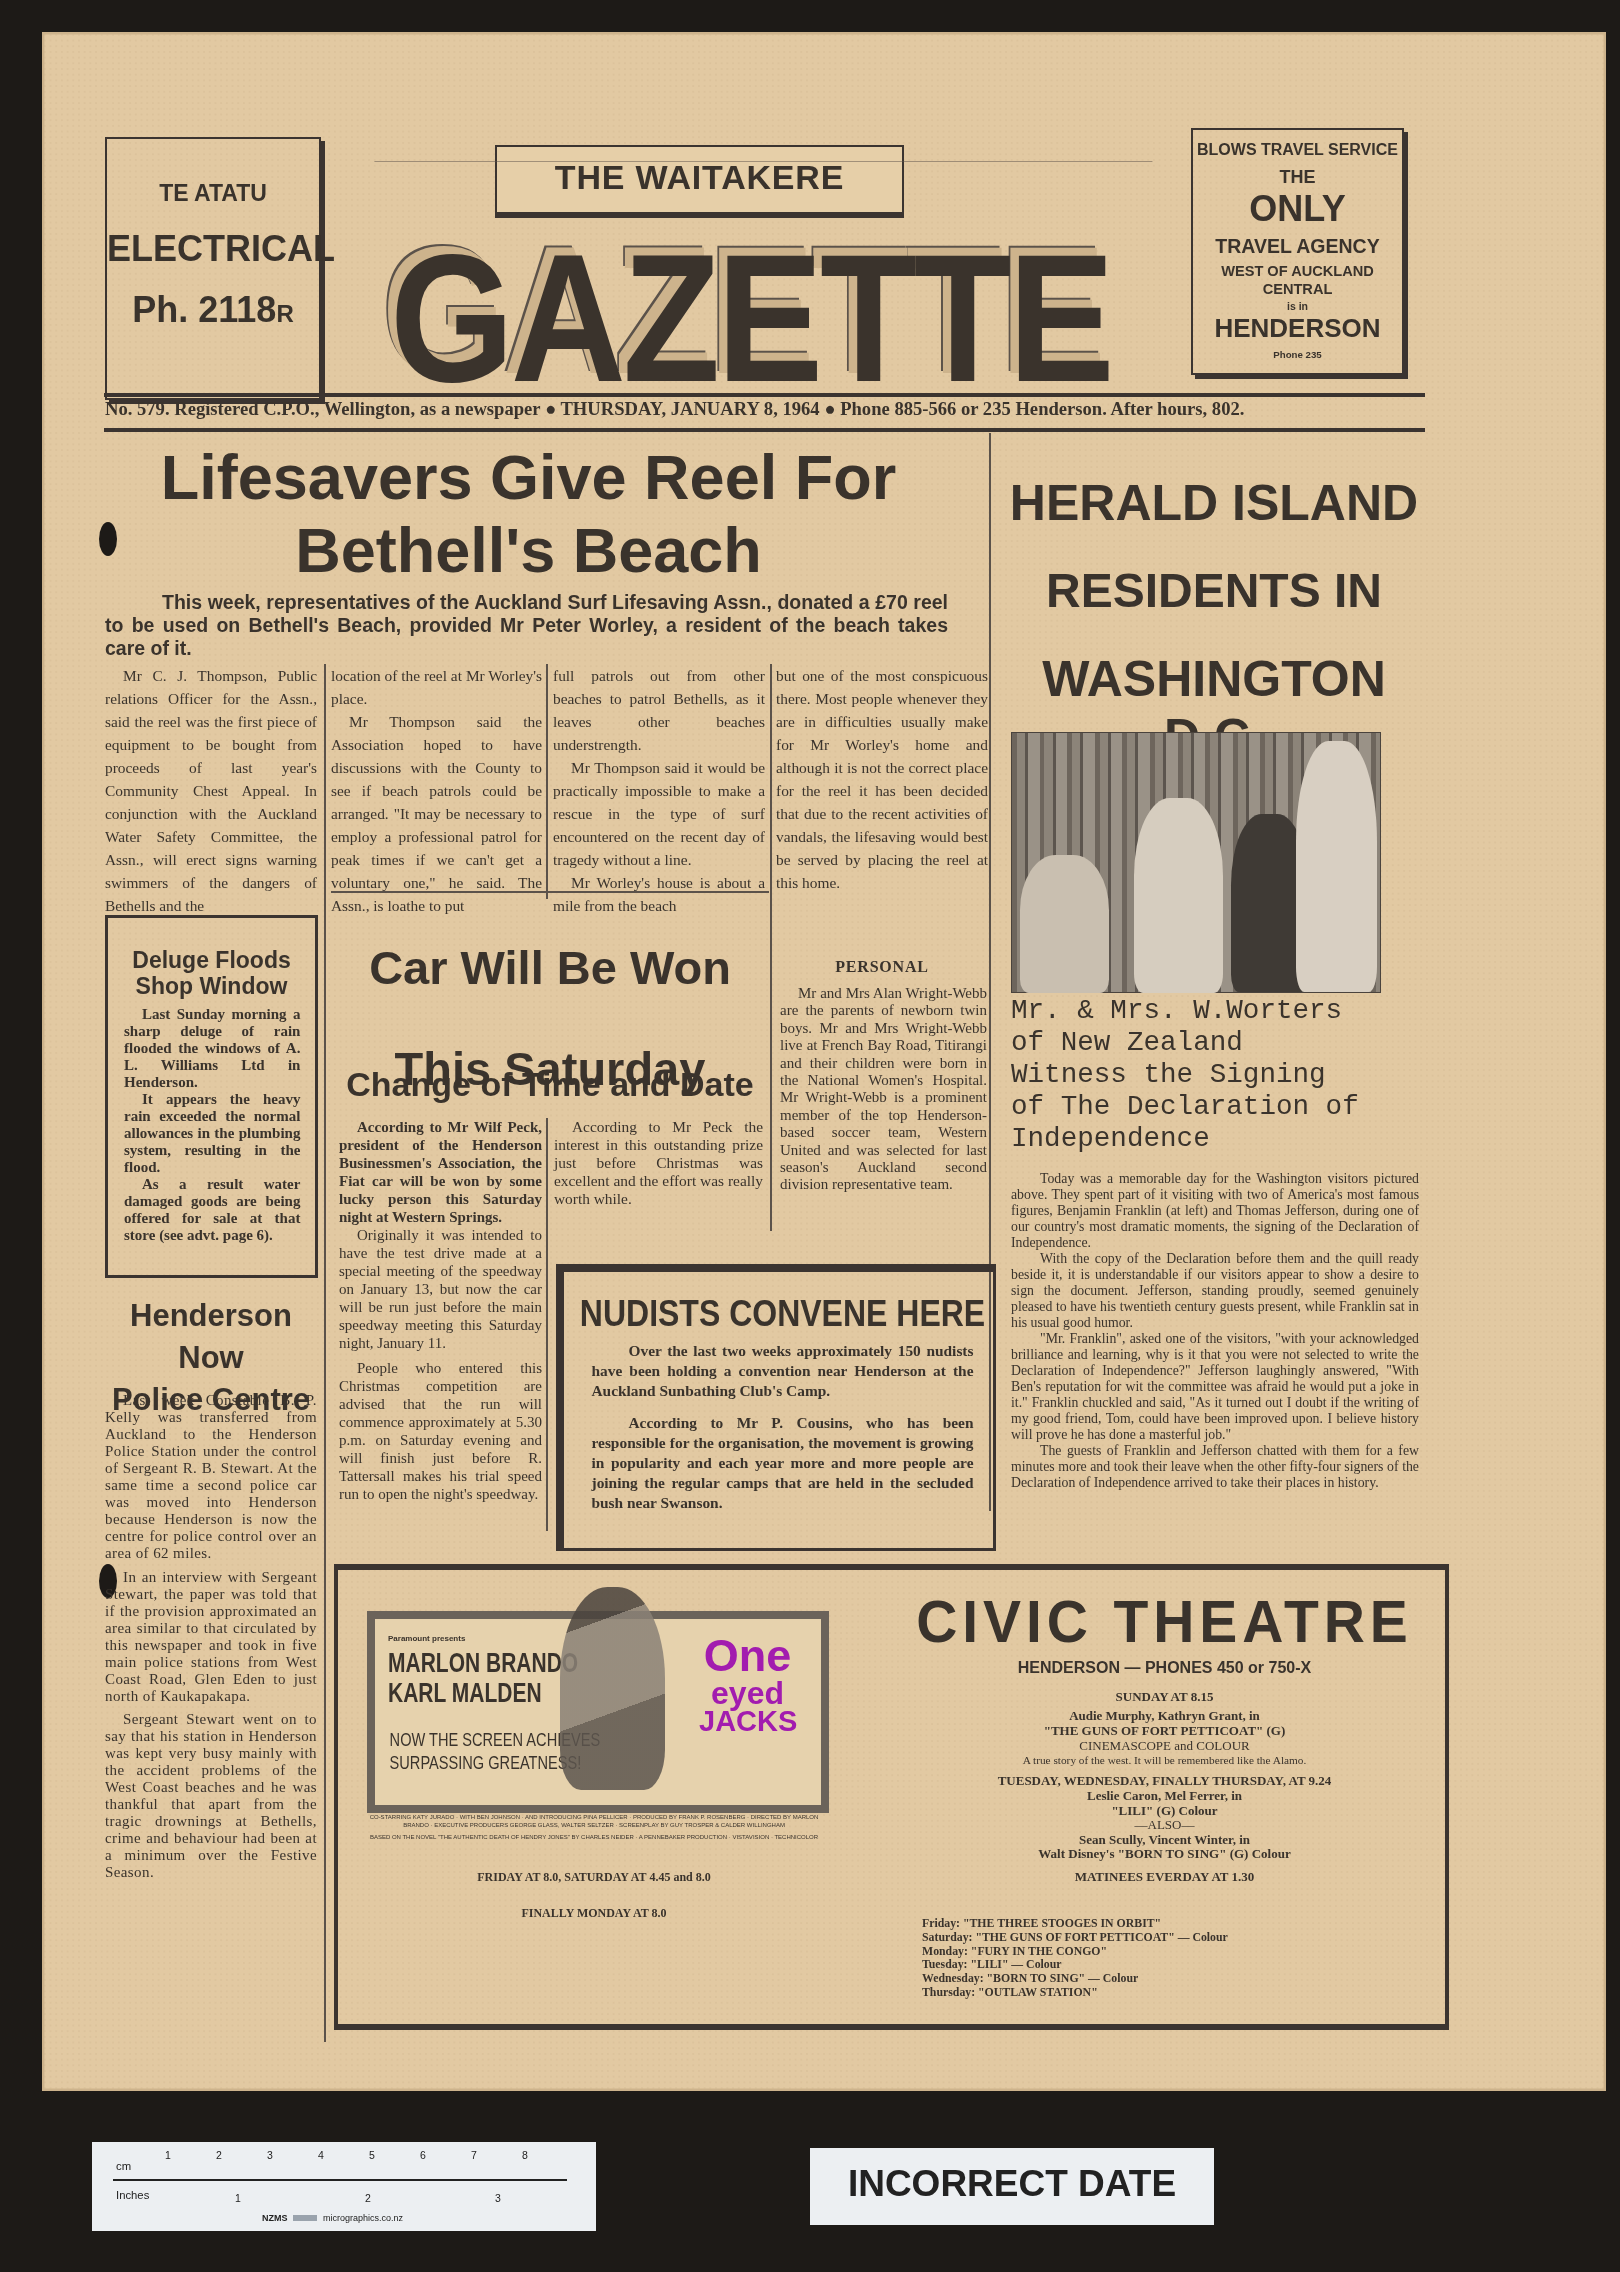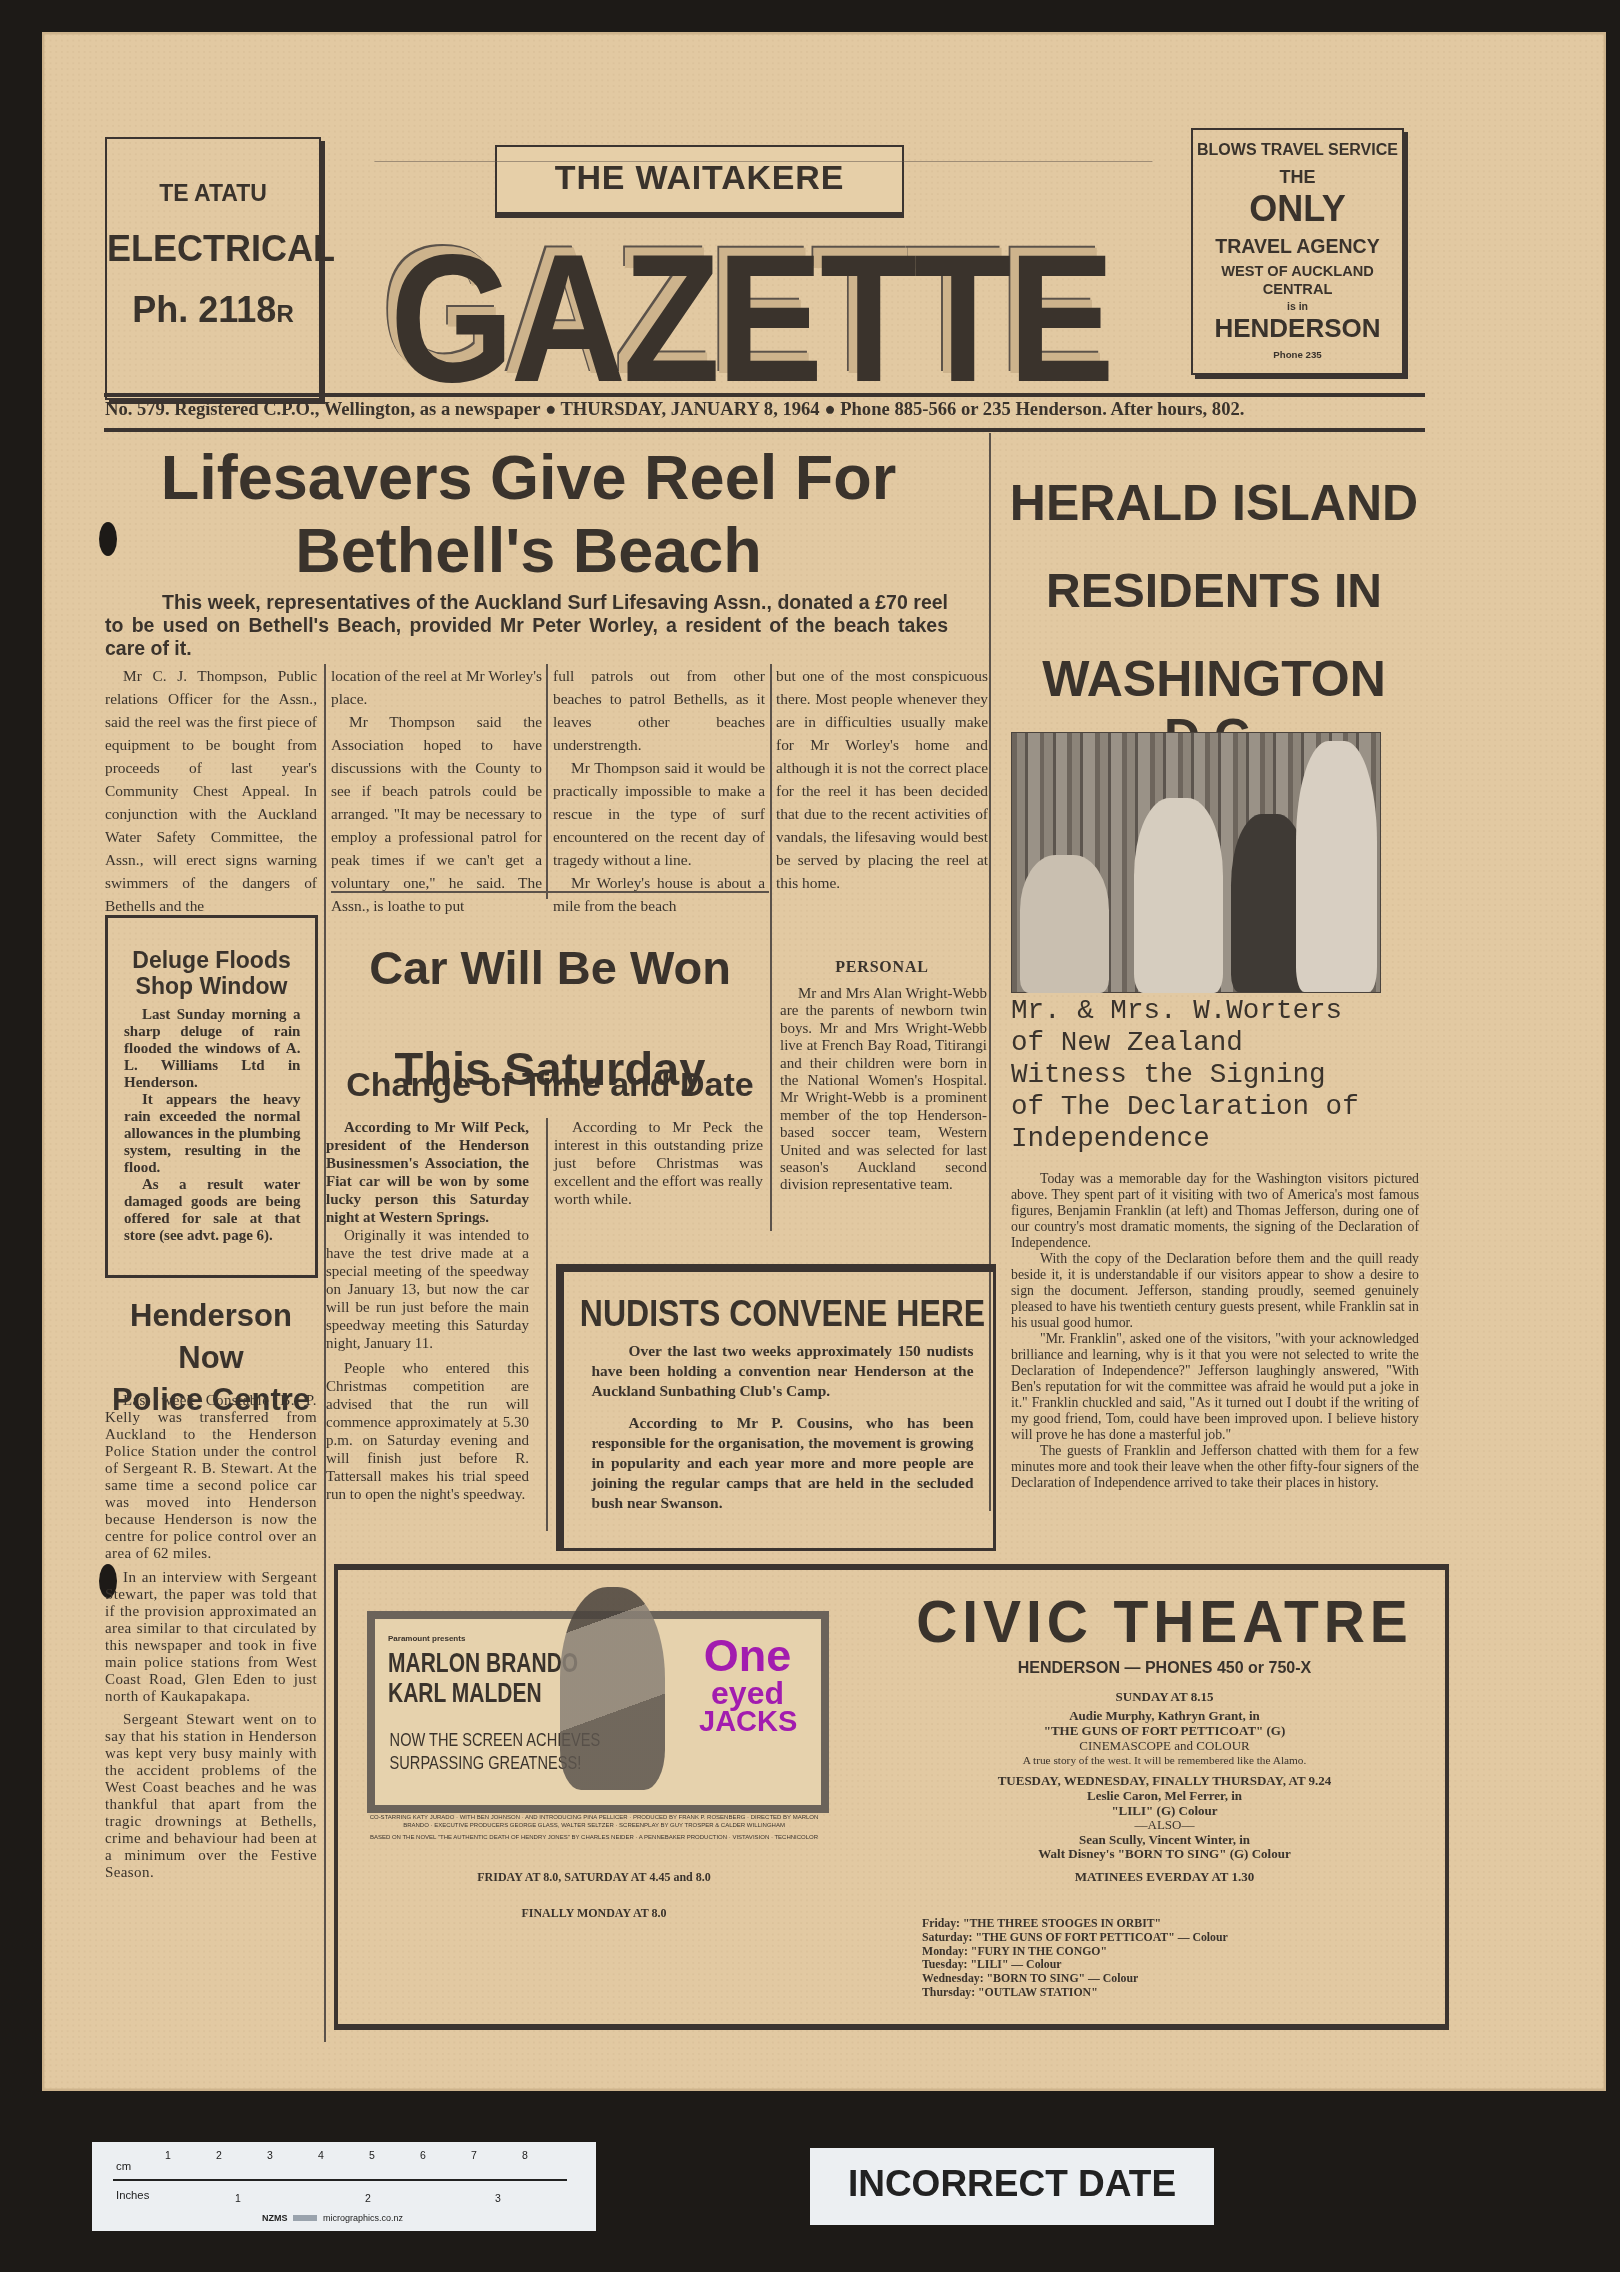--- a/index.html
+++ b/index.html
@@ -107,21 +107,21 @@
   </div>
   <div class="col" style="left:63px;top:1360px;width:212px;font-size:15px;line-height:17px;letter-spacing:0.4px;">
     <p>Last week Constable B. P. Kelly was transferred from Auckland to the Henderson Police Station under the control of Sergeant R. B. Stewart. At the same time a second police car was moved into Henderson because Henderson is now the centre for police control over an area of 62 miles.</p>
     <p style="margin-top:6.5px">In an interview with Sergeant Stewart, the paper was told that if the provision approximated an area similar to that circulated by this newspaper and took in five main police stations from West Coast Road, Glen Eden to just north of Kaukapakapa.</p>
     <p style="margin-top:6.5px">Sergeant Stewart went on to say that his station in Henderson was kept very busy mainly with the accident problems of the West Coast beaches and he was thankful that apart from the tragic drownings at Bethells, crime and behaviour had been at a minimum over the Festive Season.</p>
   </div>
 
   <div class="cond ctr abs" style="left:289px;top:908px;width:438px;font-size:47px;">Car Will Be Won</div>
   <div class="cond ctr abs" style="left:289px;top:1009px;width:438px;font-size:47px;text-align:center;">This Saturday</div>
   <div class="cond ctr abs" style="left:289px;top:1033px;width:438px;font-size:34px;">Change of Time and Date</div>
-  <div class="col" style="left:284px;top:1086px;width:203px;font-size:15px;line-height:18px;">
+  <div class="col" style="left:297px;top:1086px;width:203px;font-size:15px;line-height:18px;">
     <p class="bold-serif">According to Mr Wilf Peck, president of the Henderson Businessmen's Association, the Fiat car will be won by some lucky person this Saturday night at Western Springs.</p>
     <p>Originally it was intended to have the test drive made at a special meeting of the speedway on January 13, but now the car will be run just before the main speedway meeting this Saturday night, January 11.</p>
     <p style="margin-top:6.5px">People who entered this Christmas competition are advised that the run will commence approximately at 5.30 p.m. on Saturday evening and will finish just before R. Tattersall makes his trial speed run to open the night's speedway.</p>
   </div>
   <div class="rule-v" style="left:504px;top:1086px;height:413px;"></div>
   <div class="col" style="left:512px;top:1086px;width:209px;font-size:15.4px;line-height:18px;">
     <p>According to Mr Peck the interest in this outstanding prize just before Christmas was excellent and the effort was really worth while.</p>
   </div>
 
   <div class="rule-v" style="left:728px;top:875px;height:324px;"></div>

